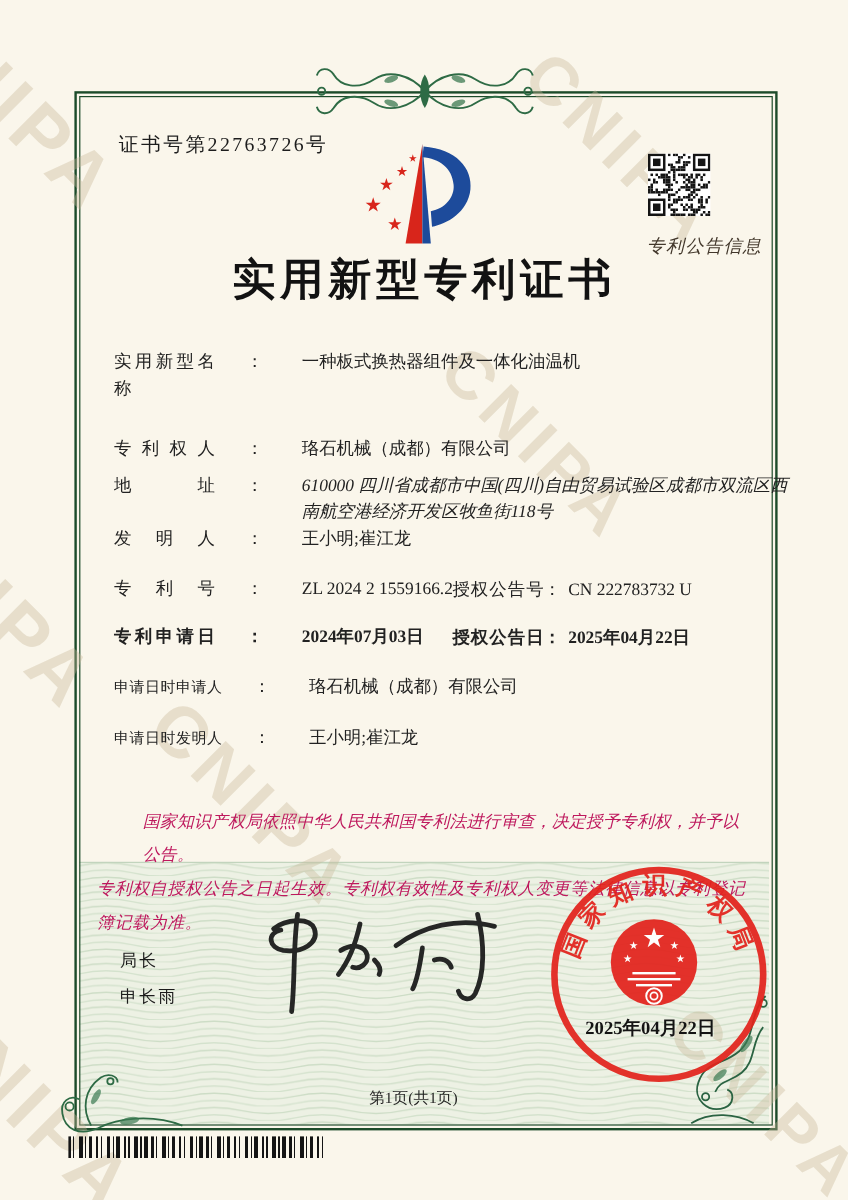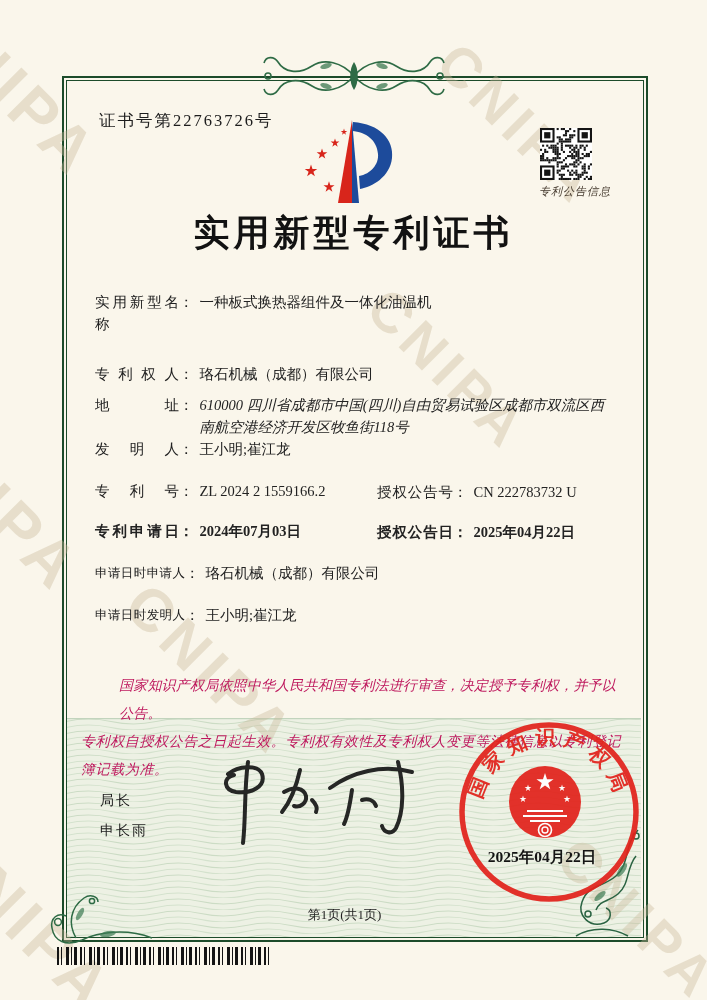--- a/index.html
+++ b/index.html
@@ -12,24 +12,24 @@
   
   .frame{position:absolute;left:62px;top:76px;width:582px;height:862px;
          border:2.5px solid #1c4b2a;z-index:1;}
   .frame-inner{position:absolute;left:2px;top:2px;right:2px;bottom:2px;border:1px solid #1c4b2a;}
   
   .greenband{position:absolute;left:66px;top:718px;width:575px;height:219px;z-index:1;}
   
   .layer{position:absolute;inset:0;z-index:3;}
   .certno{position:absolute;left:99px;top:110px;font-size:16.5px;letter-spacing:2px;color:#1d1d1d;}
   .qrbox{position:absolute;left:539px;top:128px;width:54px;text-align:center;}
-  .qrcap{margin-top:4px;font-size:11px;letter-spacing:1px;color:#43382c;font-style:italic;white-space:nowrap;text-align:right;}
+  .qrcap{margin-top:16px;font-size:15px;letter-spacing:1px;color:#43382c;font-style:italic;white-space:nowrap;text-align:right;}
   .title{position:absolute;left:0;top:209px;width:707px;text-align:center;
          font-size:36px;font-weight:700;letter-spacing:4px;color:#121212;}
-  .row{position:absolute;left:95px;width:520px;display:flex;font-size:14.5px;line-height:21.5px;color:#222;}
+  .row{position:absolute;left:95px;width:520px;display:flex;font-size:14.5px;line-height:21.5px;color:#222;gap:26px;}
   .lab{display:inline-block;width:84px;text-align:justify;text-align-last:justify;flex:none;}
   .lab.sm{width:90px;font-size:12.5px;}
   .colon{flex:none;margin-right:6px;}
   .val{flex:1;}
   .pair2{position:absolute;left:282px;top:1px;display:flex;}
   .pair2 .lab{width:76px;}
   .statement{position:absolute;left:81px;top:672px;width:546px;font-size:14px;
              font-style:italic;color:#be185d;line-height:28px;}
   .statement .l1{padding-left:38px;letter-spacing:0.2px;}
   .statement .l2{letter-spacing:0.6px;}

